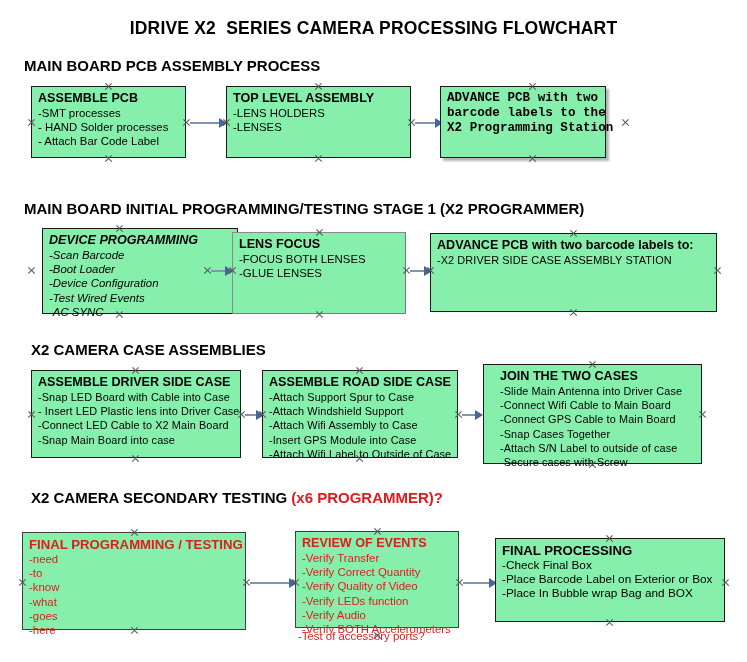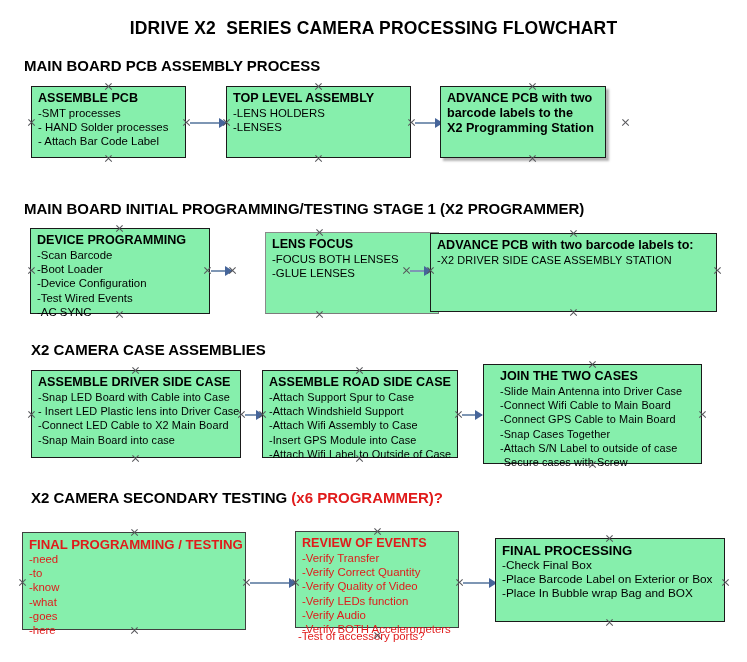--- a/index.html
+++ b/index.html
@@ -47,26 +47,26 @@
   .node {
     position: absolute;
     box-sizing: border-box;
     background: #86efac;
     border: 1.3px solid #1a1a1a;
     padding: 4px 5px 4px 6px;
     overflow: visible;
   }
   .node.shadow {
     box-shadow: 3px 3px 2px rgba(120,120,120,0.55);
+    font-family: Liberation Mono, monospace;
   }
   .node.grayborder {
     border-color: #7b7b7b;
     border-top-color: #8a8a8a;
     border-left-color: #8a8a8a;
-    margin-left: 33px;
   }
   .node.grayborder-all {
     border-color: #777777;
   }
   .node .head {
     font-size: 12.6px;
     font-weight: bold;
     color: #000000;
     line-height: 15px;
     white-space: nowrap;
@@ -167,21 +167,21 @@
     <div class="head">ADVANCE PCB with two</div>
     <div class="head">barcode labels to the</div>
     <div class="head"> X2 Programming Station</div>
   </div>
   <div class="handle" style="left:528px;top:82px;"></div>
   <div class="handle" style="left:528px;top:154px;"></div>
   <div class="handle" style="left:621px;top:118px;"></div>
 
   <div class="section-title" style="top:200px;left:24px;">MAIN BOARD INITIAL PROGRAMMING/TESTING STAGE 1 (X2 PROGRAMMER)</div>
 
-  <div class="node" style="left:30px;top:228px;width:180px;height:86px;">
+  <div class="node" style="left:42px;top:228px;width:196px;height:86px;font-style:italic;">
     <div class="head">DEVICE PROGRAMMING</div>
     <div class="line">-Scan Barcode</div>
     <div class="line">-Boot Loader</div>
     <div class="line">-Device Configuration</div>
     <div class="line">-Test Wired Events</div>
     <div class="line">-AC SYNC</div>
   </div>
   <div class="handle" style="left:115px;top:224px;"></div>
   <div class="handle" style="left:115px;top:310px;"></div>
   <div class="handle" style="left:27px;top:266px;"></div>

